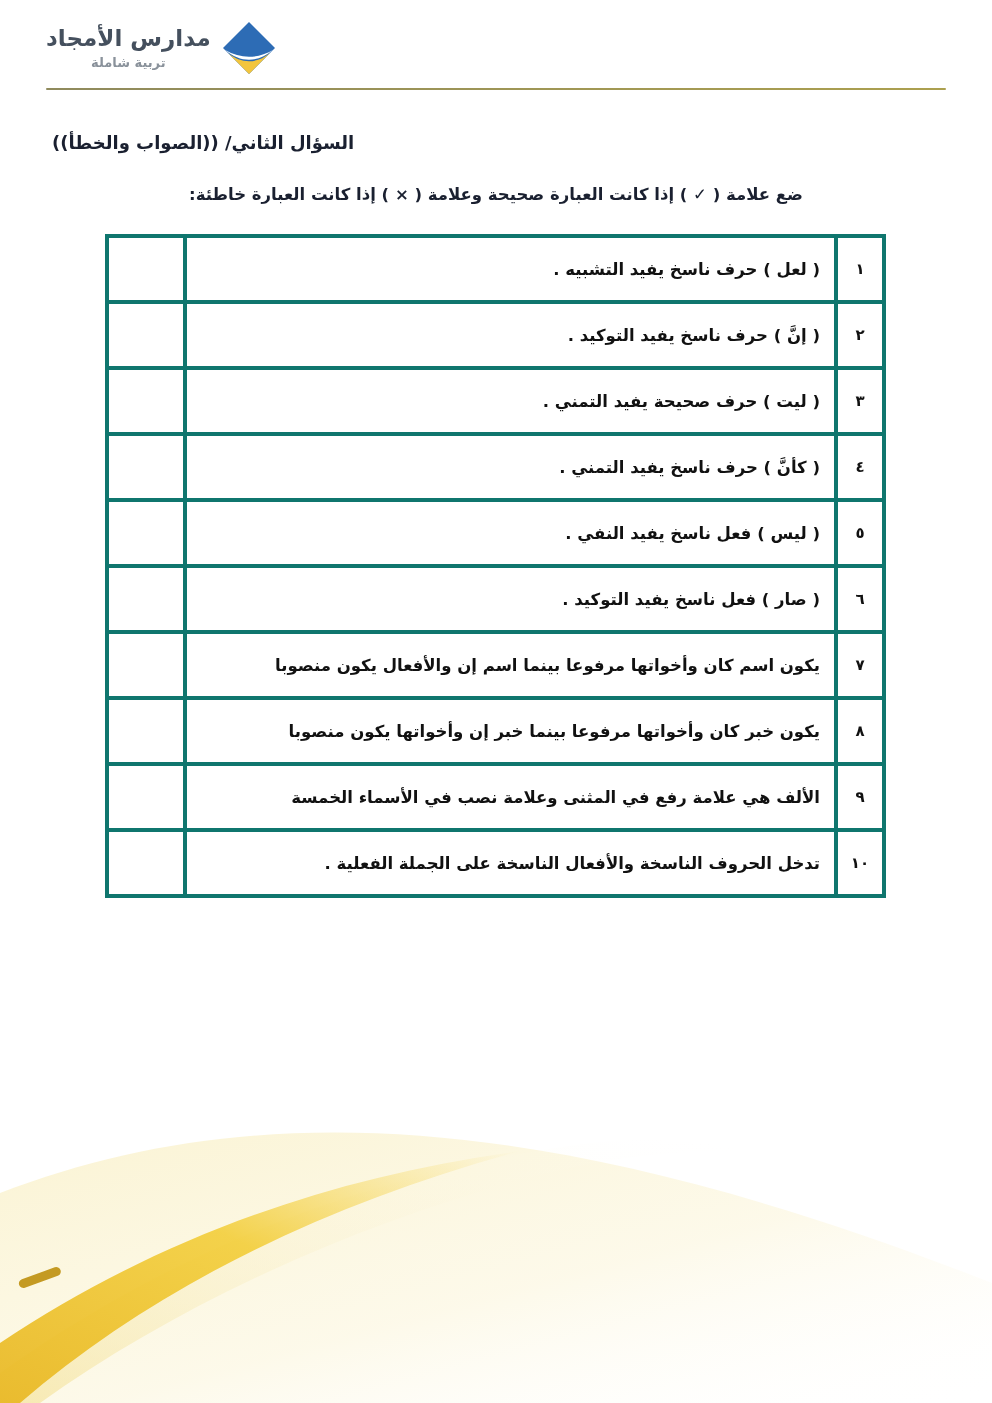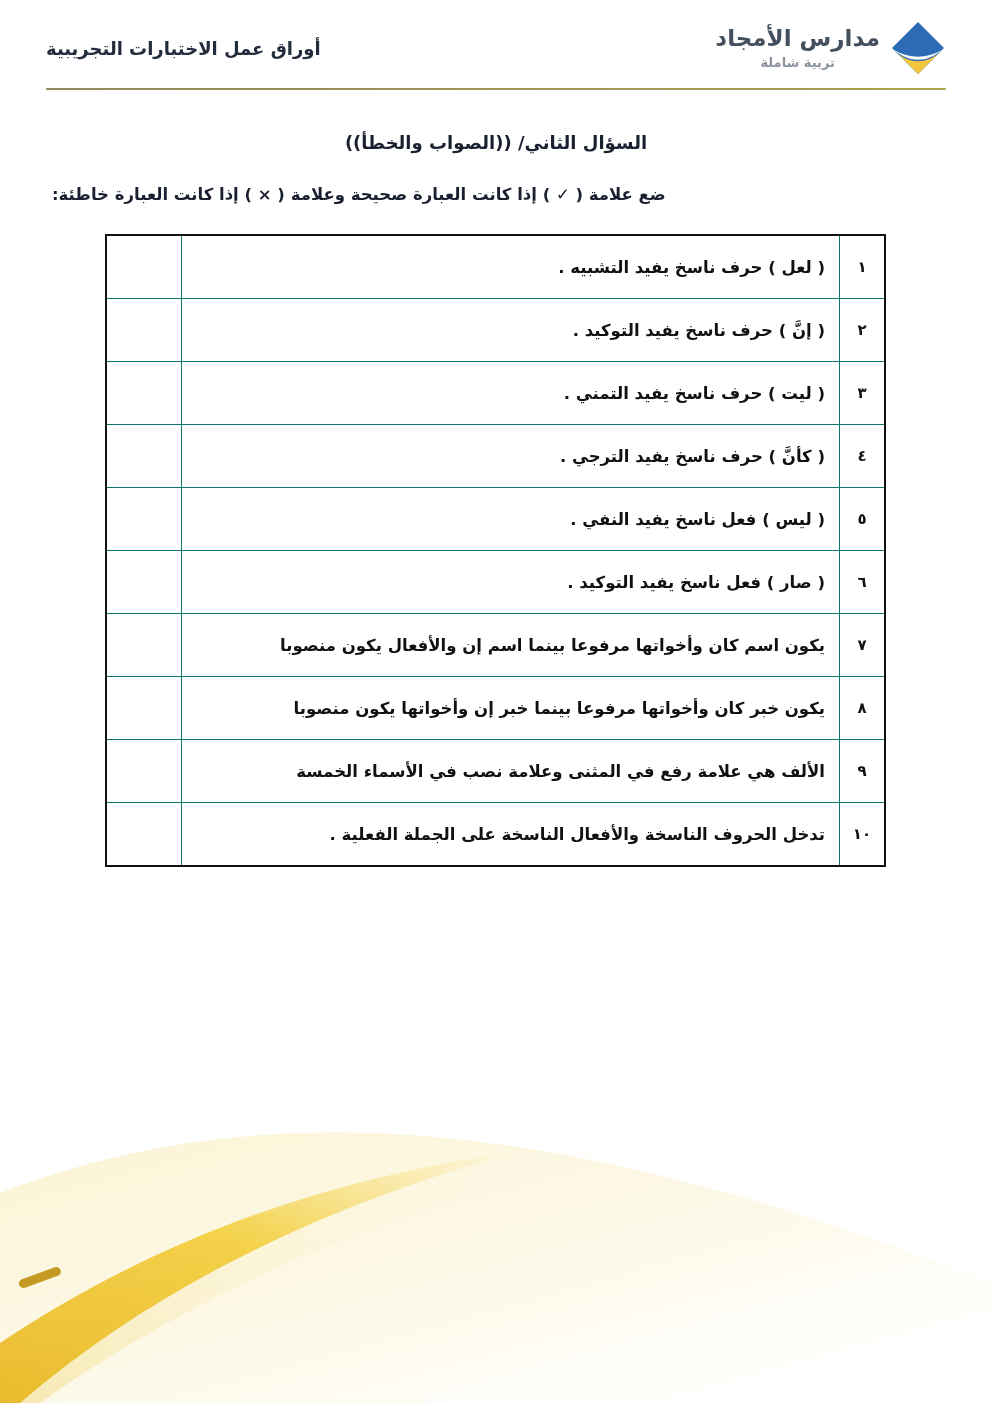--- a/index.html
+++ b/index.html
@@ -61,40 +61,40 @@
   
   .content {
     direction: rtl;
     padding: 0 52px;
   }
   .question-title {
     margin: 42px 0 0 0;
     font-size: 18px;
     font-weight: 700;
     color: #1a2030;
-    text-align: center;
+    text-align: left;
   }
   .instruction {
     margin: 32px 0 0 0;
     font-size: 16.5px;
     font-weight: 700;
     color: #1a2030;
-    text-align: left;
+    text-align: center;
   }
 
   
   table.tf-table {
     width: 781px;
     margin: 30px 54px 0 auto;
     border-collapse: collapse;
     border: 2px solid #111111;
     direction: rtl;
   }
   .tf-table td {
-    border: 1px solid #0f766e;
+    border: 4px solid #0f766e;
     height: 60px;
     vertical-align: middle;
   }
   .tf-table td.num {
     width: 42px;
     text-align: center;
     font-size: 15px;
     font-weight: 700;
     color: #111111;
   }
@@ -118,21 +118,20 @@
     pointer-events: none;
     display: block;
   }
 </style>
 </head>
 <body>
 
 <div class="page">
 
   <header class="header">
-    <h1 class="doc-title">أوراق عمل الاختبارات التجريبية</h1>
     <div class="logo">
       <span class="logo-text">
         <span class="logo-name">مدارس الأمجاد</span>
         <span class="logo-tagline">تربية شاملة</span>
       </span>
       <span class="logo-icon">
         <svg width="56" height="56" viewBox="0 0 56 56" aria-hidden="true">
           <polygon points="28,2 54,28 28,54 2,28" fill="#2d6cb5"></polygon>
           <path d="M7,33 C20,44 36,44 49,33 L28,54 Z" fill="#f2c53d"></path>
           <path d="M4,30 C20,43 36,43 52,30 C36,39 20,39 4,30 Z" fill="#ffffff"></path>
@@ -154,26 +153,26 @@
           <td class="stmt">( لعل ) حرف ناسخ يفيد التشبيه .</td>
           <td class="ans"></td>
         </tr>
         <tr>
           <td class="num">٢</td>
           <td class="stmt">( إنَّ ) حرف ناسخ يفيد التوكيد .</td>
           <td class="ans"></td>
         </tr>
         <tr>
           <td class="num">٣</td>
-          <td class="stmt">( ليت ) حرف ناسخ يفيد التمني .</td>
+          <td class="stmt">( ليت ) حرف صحيحة يفيد التمني .</td>
           <td class="ans"></td>
         </tr>
         <tr>
           <td class="num">٤</td>
-          <td class="stmt">( كأنَّ ) حرف ناسخ يفيد الترجي .</td>
+          <td class="stmt">( كأنَّ ) حرف ناسخ يفيد التمني .</td>
           <td class="ans"></td>
         </tr>
         <tr>
           <td class="num">٥</td>
           <td class="stmt">( ليس ) فعل ناسخ يفيد النفي .</td>
           <td class="ans"></td>
         </tr>
         <tr>
           <td class="num">٦</td>
           <td class="stmt">( صار ) فعل ناسخ يفيد التوكيد .</td>

